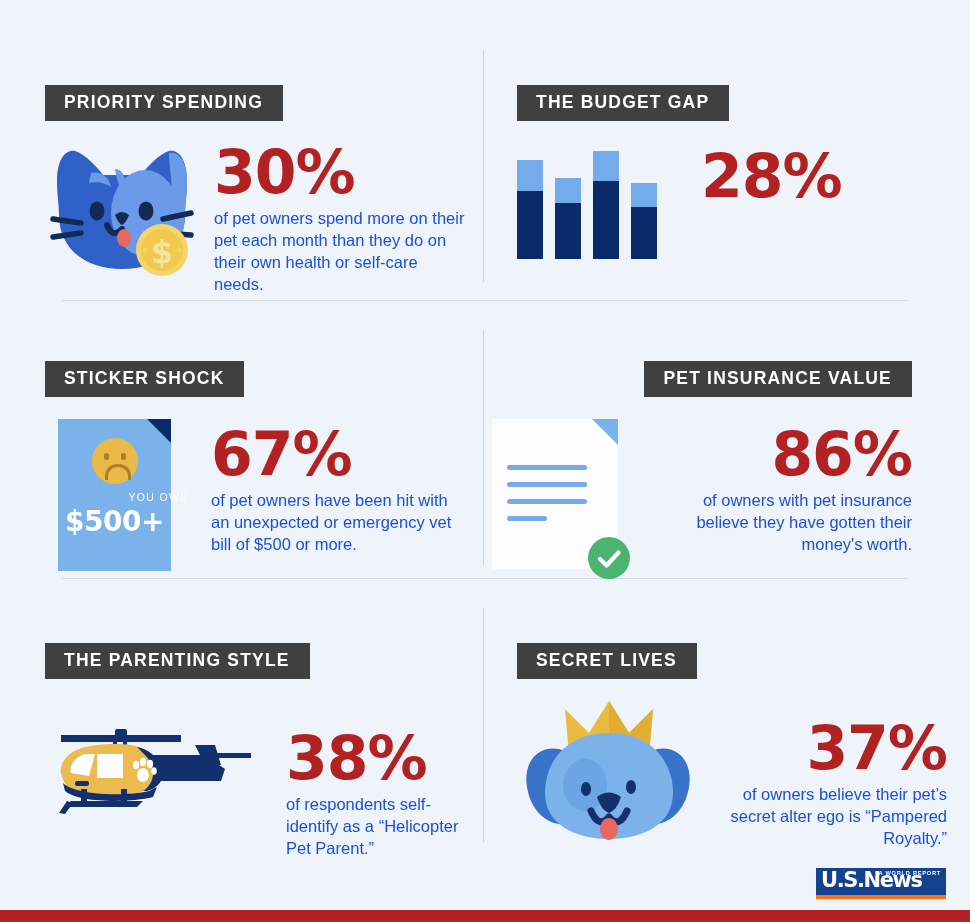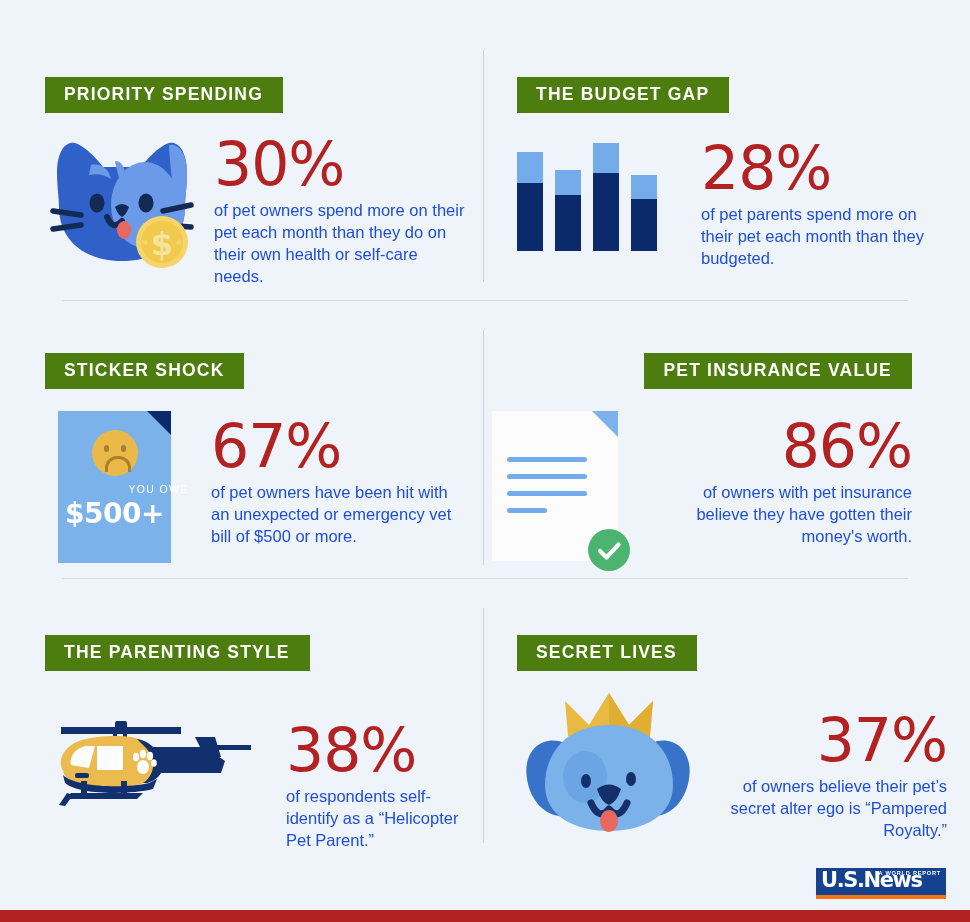--- a/index.html
+++ b/index.html
@@ -20,45 +20,46 @@
     height: 922px;
     background: #eff4fb;
   }
 
   
   .panel {
     position: absolute;
   }
   .badge {
     display: inline-block;
-    background: #4d7c0f;
+    background: #404040;
     color: #ffffff;
     font-weight: bold;
     font-size: 17.5px;
     letter-spacing: 1.2px;
     padding: 9px 20px 9px 19px;
     line-height: 1;
     white-space: nowrap;
+    margin-top: 8px;
   }
   .body-row {
     display: flex;
     align-items: flex-start;
   }
   .art {
     flex: 0 0 auto;
     position: relative;
   }
   .txt {
     flex: 1 1 auto;
   }
   .pct {
     color: #b32222;
     font-size: 60px;
     line-height: 0.92;
-    font-weight: 400;
+    font-weight: 700;
     letter-spacing: -1px;
     margin: 0 0 8px 0;
     font-family: "DejaVu Sans", sans-serif;
   }
   .desc {
     color: #1d4ed8;
     font-size: 16.5px;
     line-height: 1.33;
     margin: 0;
     font-family: "Liberation Sans", sans-serif;
@@ -319,21 +320,20 @@
             <div class="bot" style="height:78px;"></div>
           </div>
           <div class="bar">
             <div class="top" style="height:24px;"></div>
             <div class="bot" style="height:52px;"></div>
           </div>
         </div>
       </div>
       <div class="txt" style="padding-left:24px; padding-top:0px;">
         <p class="pct">28%</p>
-        <p class="desc">of pet parents spend more on their pet each month than they budgeted.</p>
       </div>
     </div>
   </div>
 
   <div class="panel" style="left:45px; top:353px; width:420px;">
     <div class="badge">STICKER SHOCK</div>
     <div class="body-row" style="margin-top:22px;">
       <div class="art" style="width:150px;">
         <div class="owedoc" style="margin-left:13px;">
           <div class="fold"></div>

